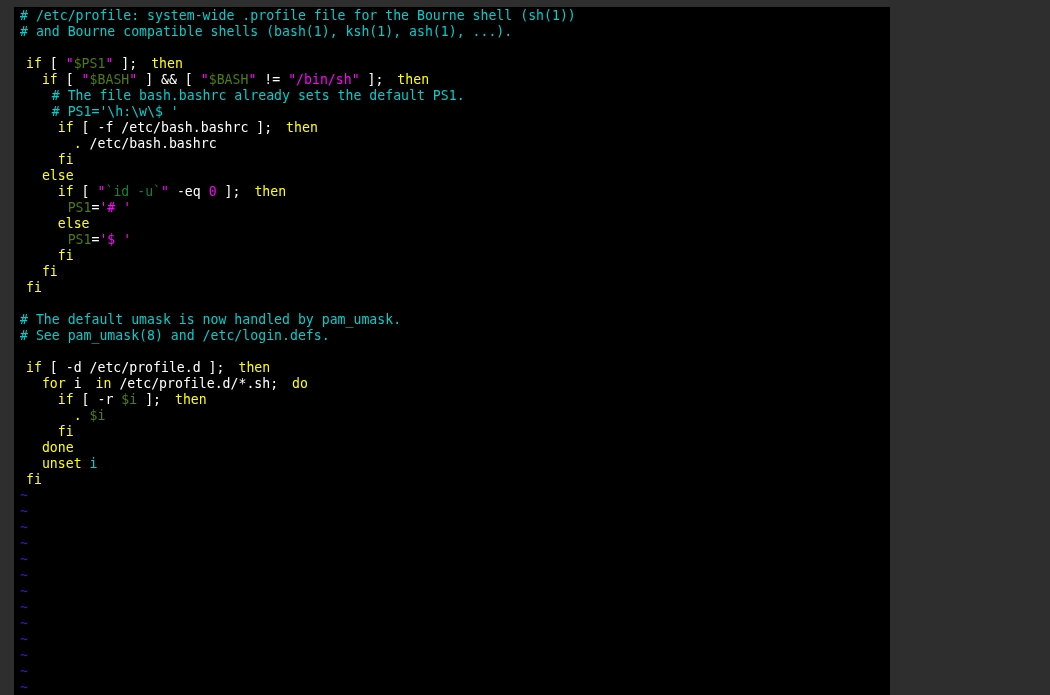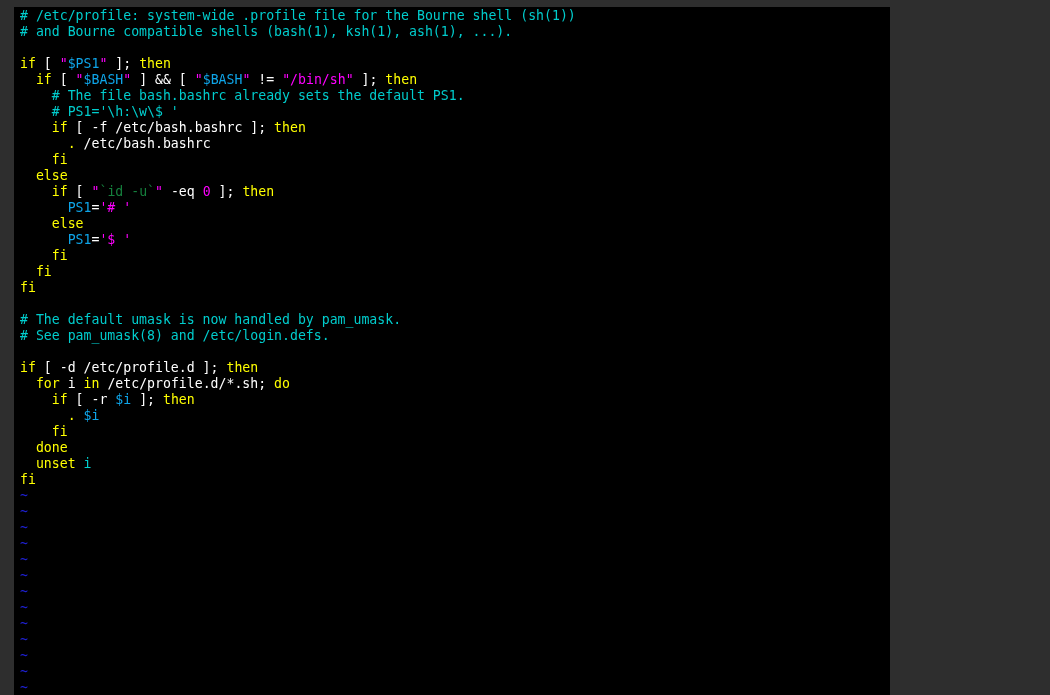--- a/index.html
+++ b/index.html
@@ -35,23 +35,23 @@
     white-space: pre;
     letter-spacing: 0px;
     color: #ffffff;
   }
   .ln {
     height: 16px;
     white-space: pre;
   }
   
   .c-comment  { color: #00cdcd; }  
-  .c-kw       { color: #ffff00; }  
+  .c-kw       { color: #ffff00; margin-left: 6px; }  
   .c-plain    { color: #ffffff; }  
-  .c-var      { color: #0ea5e9; }  
+  .c-var      { color: #4d7c0f; }  
   .c-ident    { color: #00cdcd; }  
   .c-str      { color: #ff00ff; }  
   .c-cmdsub   { color: #15803d; }  
   .c-tilde    { color: #1e20d2; }  
 </style>
 </head>
 <body>
 
 <div id="app">
   <div id="terminal">

